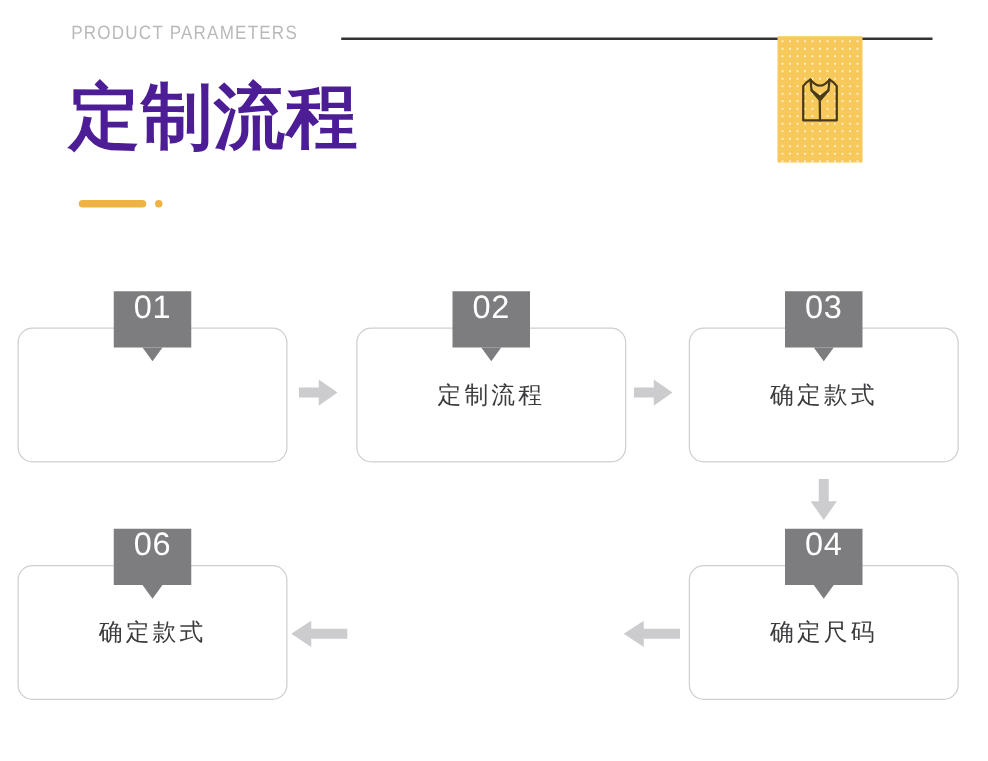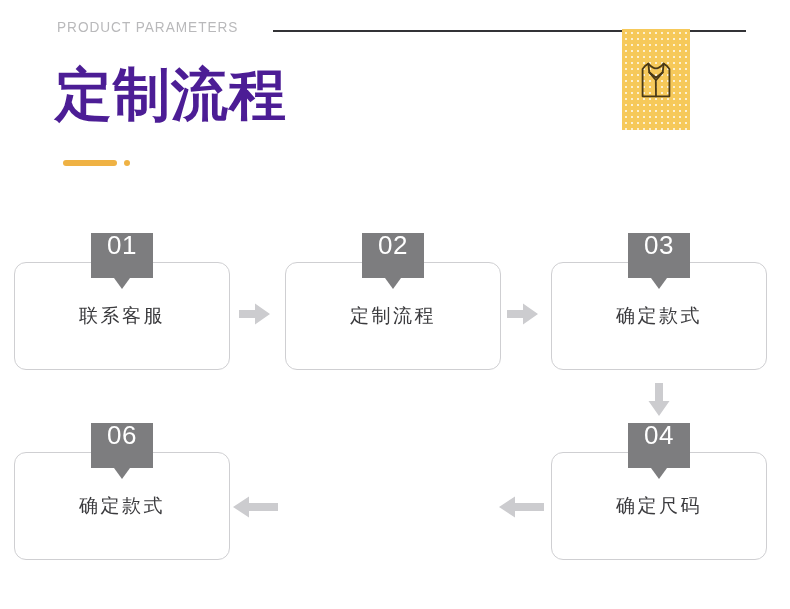--- a/index.html
+++ b/index.html
@@ -208,21 +208,20 @@
   </div>
 </div>
 
 <div class="flow">
 
   <div class="step r1 c1">
     <div class="step-badge">
       <span class="num">01</span>
       <span class="tail"></span>
     </div>
-    <div class="step-label">联系客服</div>
   </div>
 
   <div class="step r1 c2">
     <div class="step-badge">
       <span class="num">02</span>
       <span class="tail"></span>
     </div>
     <div class="step-label">定制流程</div>
   </div>
 

